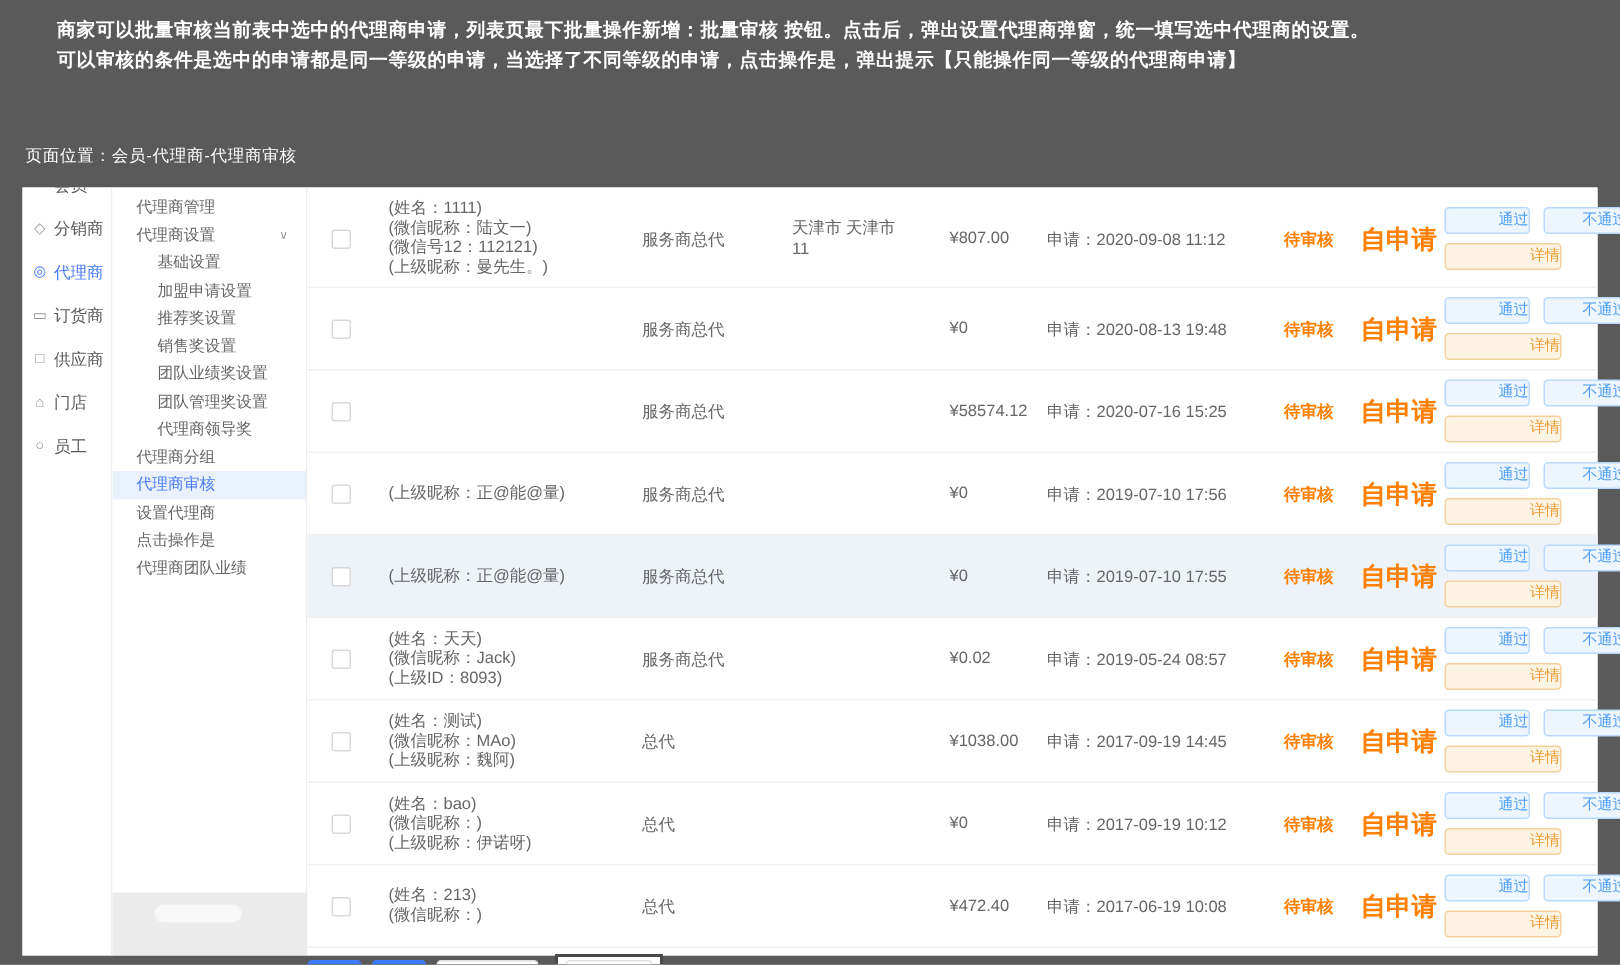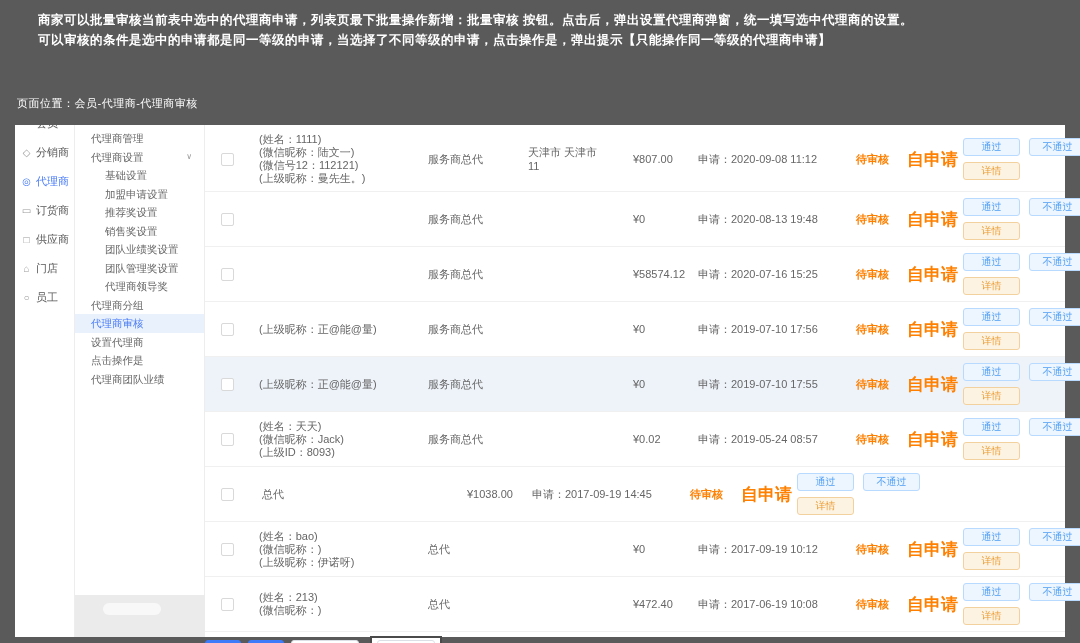--- a/index.html
+++ b/index.html
@@ -32,23 +32,23 @@
   .c-name{width:146px;flex:none;font-size:11px;color:#666;line-height:13px;margin-left:20px;}
   .c-level{width:100px;flex:none;font-size:11px;color:#666;margin-left:23px;}
   .c-region{width:105px;flex:none;font-size:11px;color:#666;line-height:14px;}
   .c-amount{width:65px;flex:none;font-size:11px;color:#666;}
   .c-applied{width:158px;flex:none;font-size:11px;color:#666;}
   .c-status{width:51px;flex:none;font-size:11px;font-weight:600;color:#ff8000;}
   .c-type{width:56px;flex:none;font-size:17px;font-weight:700;color:#ff8000;}
   .c-actions{flex:1;}
   .act-line{display:flex;gap:9px;}
   .act-line + .act-line{margin-top:6px;}
-  .btn{display:inline-block;font-size:10px;line-height:1;border-radius:3px;cursor:pointer;text-align:center;}
+  .btn{display:inline-block;font-size:10px;line-height:1;border-radius:3px;cursor:pointer;text-align:right;}
   .btn-approve,.btn-reject{background:#edf5ff;border:1px solid #b9daff;color:#4f9ff5;padding:3px 0;width:57px;}
-  .btn-detail{background:#fdf3e3;border:1px solid #f3d19e;color:#ec9c32;padding:3px 0;width:57px;}
+  .btn-detail{background:#fdf3e3;border:1px solid #f3d19e;color:#ec9c32;padding:3px 0;width:78px;}
   
   .bulk{display:flex;align-items:center;gap:7px;margin-top:9px;height:22px;}
   .btn-blue{background:#3e7bfa;border:1px solid #3e7bfa;color:#fff;font-size:10px;padding:4px 7px;border-radius:3px;cursor:pointer;}
   .btn-plain{background:#fff;border:1px solid #dcdfe6;color:#606266;font-size:10px;padding:4px 8px;border-radius:3px;cursor:pointer;white-space:nowrap;}
   .anno-box{position:relative;display:inline-block;border:2px solid #4a4a4a;padding:2px 5px;margin-left:4px;background:#fff;}
 </style>
 </head>
 <body>
 
 <div class="stage">
@@ -249,20 +249,25 @@
               </div>
               <div class="act-line">
                 <button class="btn btn-detail">详情</button>
               </div>
             </div>
           </div>
           <div class="trow">
             <div class="c-cb">
               <div class="cb"></div>
             </div>
+            <div class="c-name">
+              <div>(姓名：测试)</div>
+              <div>(微信昵称：MAo)</div>
+              <div>(上级昵称：魏阿)</div>
+            </div>
             <div class="c-level">总代</div>
             <div class="c-region"></div>
             <div class="c-amount">¥1038.00</div>
             <div class="c-applied">申请：2017-09-19 14:45</div>
             <div class="c-status">待审核</div>
             <div class="c-type">自申请</div>
             <div class="c-actions">
               <div class="act-line">
                 <button class="btn btn-approve">通过</button>
                 <button class="btn btn-reject">不通过</button>

